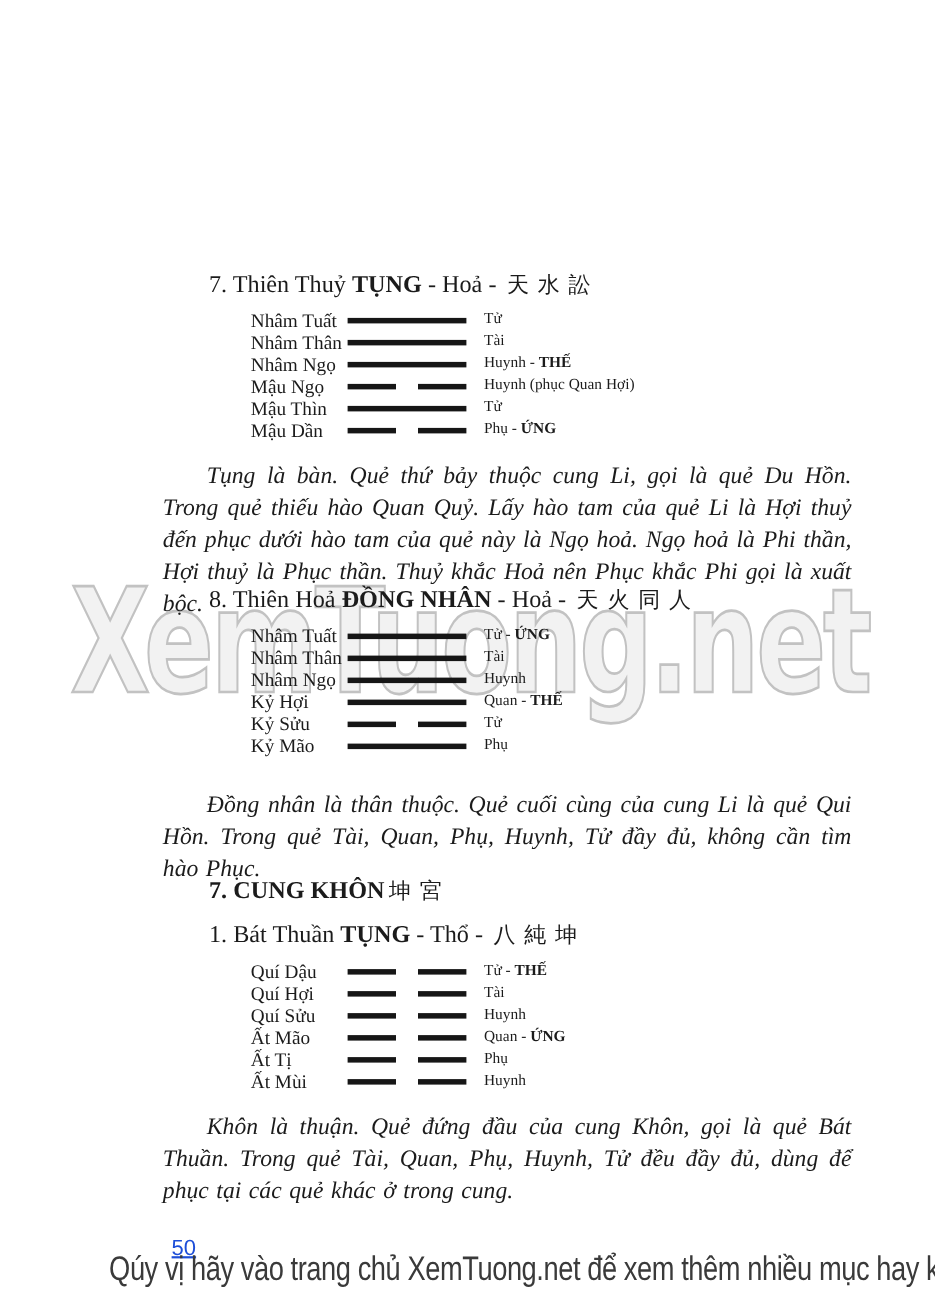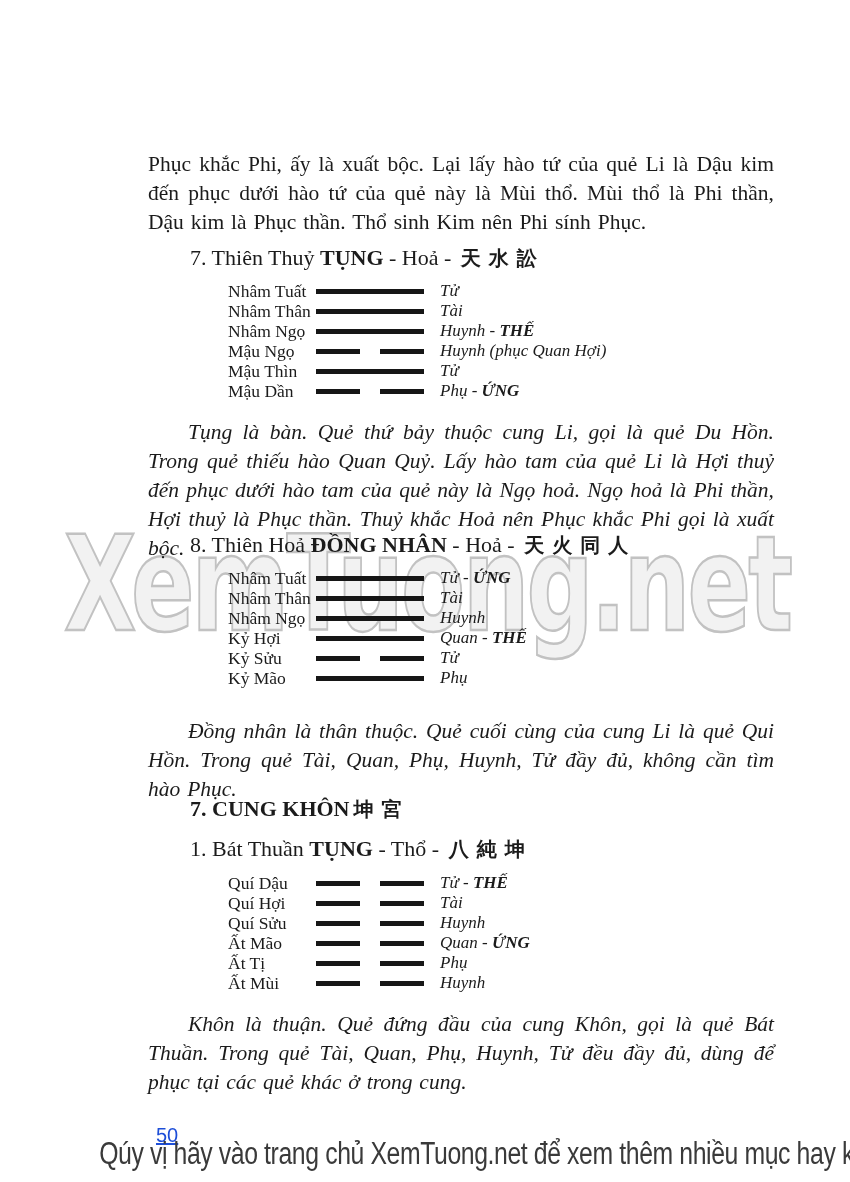--- a/index.html
+++ b/index.html
@@ -7,44 +7,43 @@
         font-family:"Liberation Serif","DejaVu Serif",serif;color:#1b1b1b;}
   .watermark{position:absolute;left:64px;top:518px;z-index:0;white-space:nowrap;
         font-family:"DejaVu Sans",sans-serif;font-weight:bold;font-size:132px;line-height:1;
         letter-spacing:-4px;color:#f2f2f2;-webkit-text-stroke:2.5px #c2c2c2;
         transform:scaleX(0.71);transform-origin:left top;}
   .para{position:absolute;left:148px;width:626px;margin:0;font-size:21.5px;line-height:29px;
         text-align:justify;word-spacing:1.5px;z-index:1;}
   .indent{text-indent:40px;font-style:italic;}
   .heading{position:absolute;left:190px;font-size:22px;z-index:1;white-space:nowrap;}
   .heading b{font-weight:bold;}
-  .cjk{font-family:"DejaVu Sans",sans-serif;font-size:20px;letter-spacing:8px;margin-left:4px;font-weight:bold;}
+  .cjk{font-family:"DejaVu Sans",sans-serif;font-size:20px;letter-spacing:8px;margin-left:4px;}
   .hexagram{position:absolute;left:228px;z-index:1;}
   .hexrow{display:flex;align-items:center;height:20px;}
   .stem{flex:none;width:88px;font-size:17.5px;white-space:nowrap;}
   .hexline{flex:none;width:108px;height:5px;background:#161616;margin-right:16px;}
   .hexline[data-line="broken"]{background:linear-gradient(to right,
         #161616 0,#161616 41%,transparent 41%,transparent 59%,#161616 59%,#161616 100%);}
-  .role{font-size:17px;white-space:nowrap;font-style:italic;}
+  .role{font-size:14px;white-space:nowrap;}
   .role b{font-weight:bold;}
   .pageno{position:absolute;left:156px;top:1124px;font-size:20px;z-index:2;
         font-family:"Liberation Sans",sans-serif;color:#1d4ed8;text-decoration:underline;}
   .footer{position:absolute;left:0;right:0;top:1136px;text-align:center;z-index:2;}
   .footer span{display:inline-block;white-space:nowrap;letter-spacing:-0.5px;
         font-family:"Liberation Sans","DejaVu Sans",sans-serif;font-size:31px;color:#3a3a3a;
         transform:scaleX(0.8);transform-origin:center top;}
 </style>
 </head>
 <body>
 
 <div class="page">
 
   <div class="watermark">XemTuong.net</div>
 
-  <p class="para" style="top:150px;">Phục khắc Phi, ấy là xuất bộc. Lại lấy hào tứ của quẻ Li là Dậu kim đến phục dưới hào tứ của quẻ này là Mùi thổ. Mùi thổ là Phi thần, Dậu kim là Phục thần. Thổ sinh Kim nên Phi sính Phục.</p>
 
   <div class="heading" style="top:245px;"><span>7. Thiên Thuỷ </span><b>TỤNG</b><span> - Hoả - </span><span class="cjk">天水訟</span></div>
 
   <div class="hexagram" style="top:281px;">
     <div class="hexrow">
         <span class="stem">Nhâm Tuất</span>
         <span class="hexline" data-line="solid"></span>
         <span class="role"><span>Tử</span><b></b></span>
       </div>
     <div class="hexrow">

